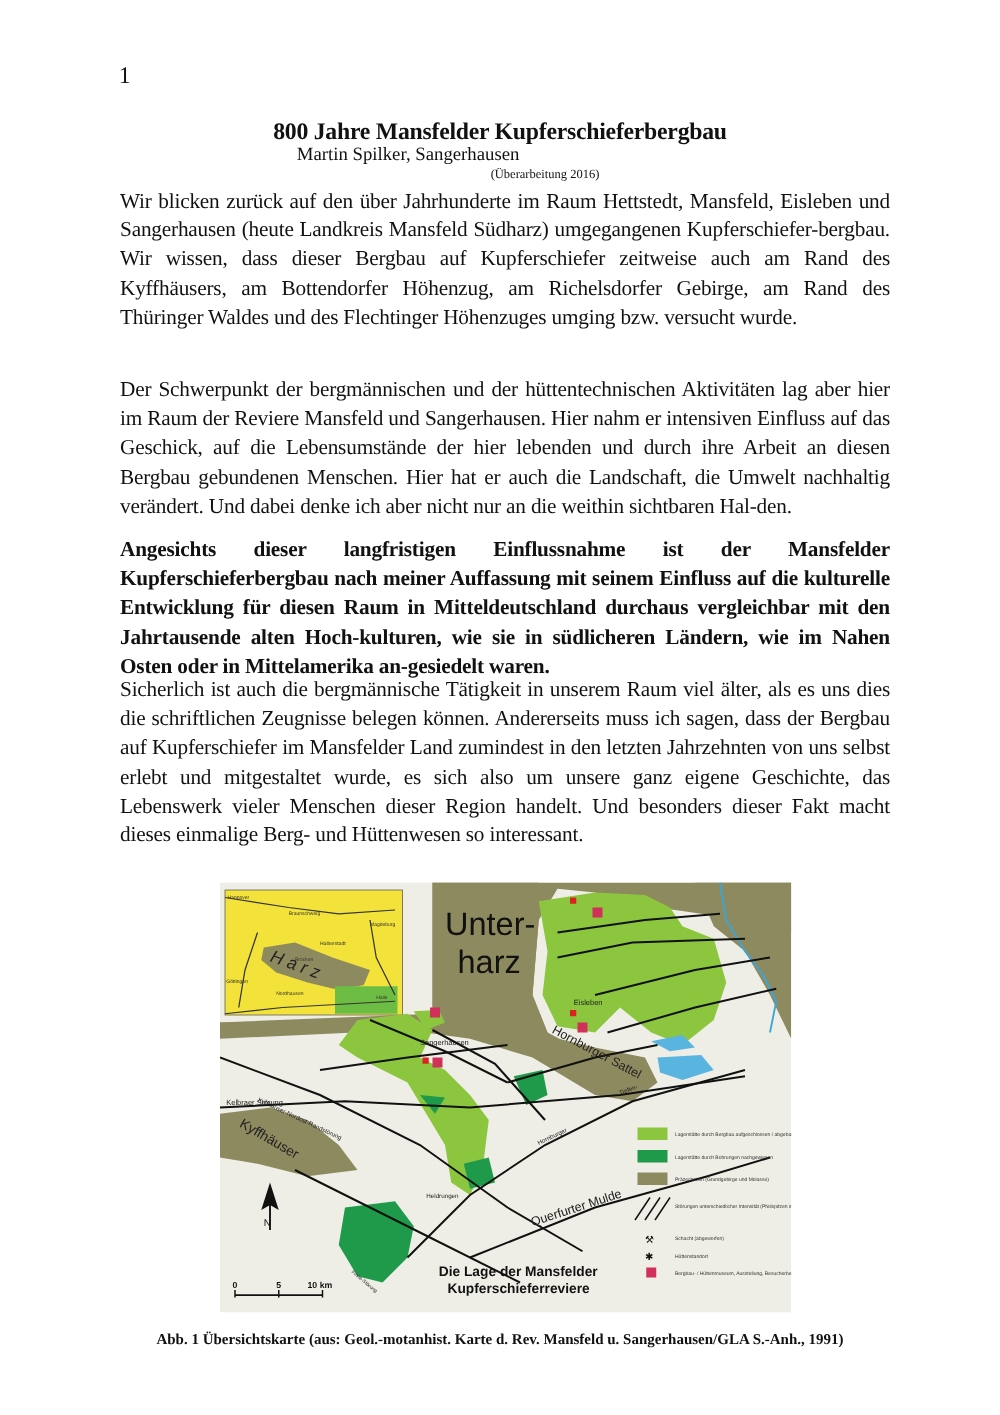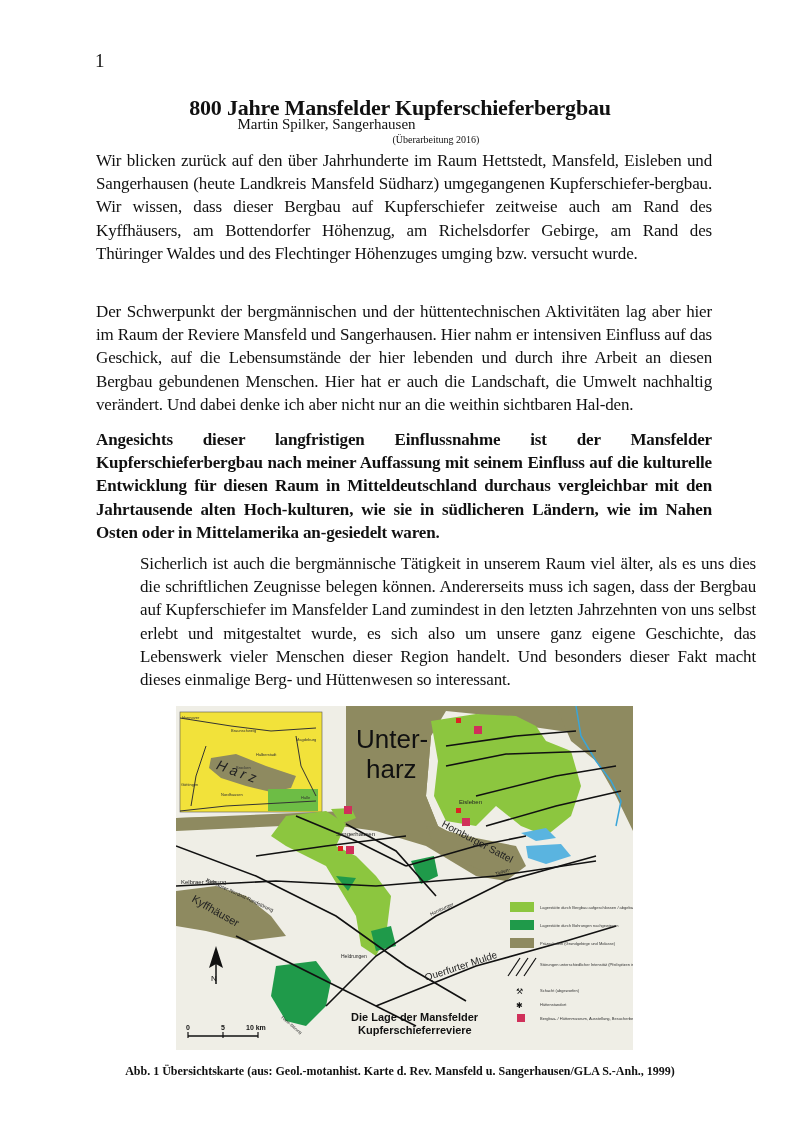--- a/index.html
+++ b/index.html
@@ -1,25 +1,25 @@
 <!DOCTYPE html>
 <html><head>
 <meta charset="utf-8">
 <style>
   html, body { margin:0; padding:0; background:#ffffff; }
   body { width:800px; height:1132px; position:relative; overflow:hidden; font-family:"Liberation Serif", "DejaVu Serif", serif; color:#111; }
   .page-num { position:absolute; left:95px; top:50px; font-size:19px; }
-  .title { position:absolute; left:0; width:800px; top:95px; text-align:center; font-weight:bold; font-size:22px; letter-spacing:-0.2px; }
+  .title { position:absolute; left:0; width:800px; top:95px; text-align:center; font-weight:bold; font-size:19px; letter-spacing:-0.2px; }
   .author { position:absolute; left:0; width:653px; top:116px; text-align:center; font-size:15px; }
   .revision { position:absolute; left:0; width:800px; top:134px; text-align:center; font-size:10px;margin-left:36px; }
   .para { position:absolute; left:96px; width:616px; font-size:17px; line-height:23.2px; text-align:justify; margin:0; letter-spacing:-0.15px; }
   .p1 { top:149px; }
   .p2 { top:300px; }
   .p3 { top:428px;font-weight:bold; }
-  .p4 { top:552px;margin-left:44px; }
+  .p4 { top:540px; }
   .map { position:absolute; left:176px; top:706px; width:457px; height:344px; }
   .caption { position:absolute; left:0; width:800px; top:1064px; text-align:center; font-weight:bold; font-size:12px; }
   .maptext { font-family:"Liberation Sans", "DejaVu Sans", sans-serif; }
 </style>
 </head>
 <body>
 
 <div class="page-num">1</div>
 <div class="title">800 Jahre Mansfelder Kupferschieferbergbau</div>
 <div class="author">Martin Spilker, Sangerhausen</div>
@@ -152,13 +152,13 @@
     <text x="364" y="203" font-size="4" fill="#333">Lagerstätte durch Bergbau aufgeschlossen / abgebaut</text>
     <text x="364" y="221" font-size="4" fill="#333">Lagerstätte durch Bohrungen nachgewiesen</text>
     <text x="364" y="239" font-size="4" fill="#333">Präzechstein (Grundgebirge und Molasse)</text>
     <text x="364" y="260" font-size="4" fill="#333">Störungen unterschiedlicher Intensität (Pfeilspitzen in Richtung abgesunkener Schollen)</text>
     <text x="364" y="286" font-size="4" fill="#333">Schacht (abgeworfen)</text>
     <text x="364" y="300" font-size="4" fill="#333">Hüttenstandort</text>
     <text x="364" y="314" font-size="4" fill="#333">Bergbau- / Hüttenmuseum, Ausstellung, Besucherbergwerk</text>
   </g>
 </svg>
 
-<div class="caption">Abb. 1 Übersichtskarte (aus: Geol.-motanhist. Karte d. Rev. Mansfeld u. Sangerhausen/GLA S.-Anh., 1999)</div>
+<div class="caption">Abb. 1 Übersichtskarte (aus: Geol.-motanhist. Karte d. Rev. Mansfeld u. Sangerhausen/GLA S.-Anh., 1991)</div>
 
 </body></html>

